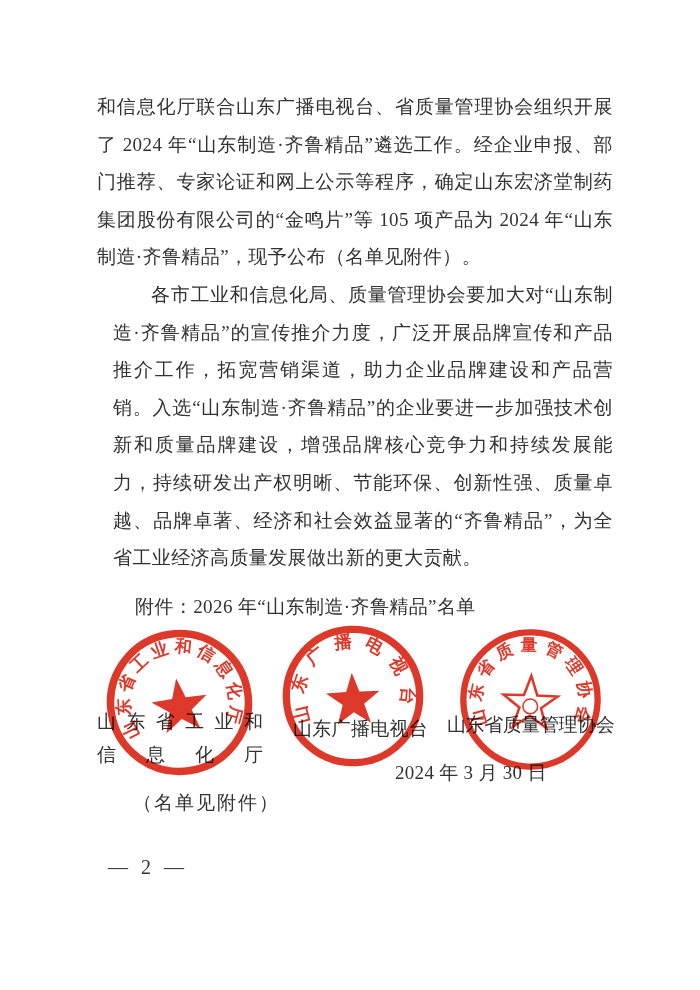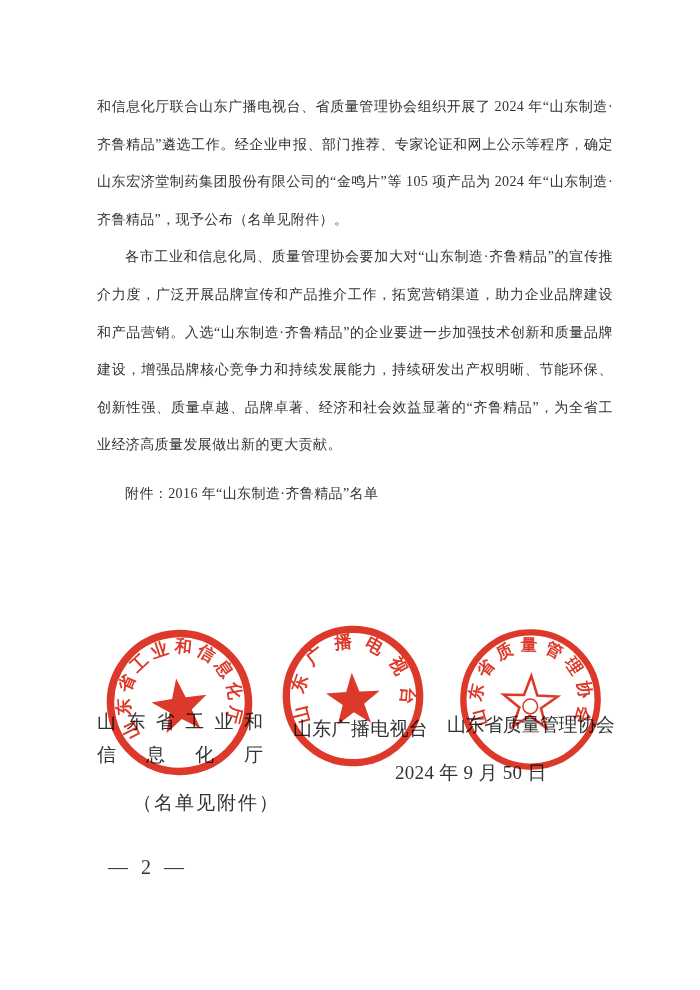--- a/index.html
+++ b/index.html
@@ -5,25 +5,25 @@
   html,body{margin:0;padding:0;}
   body{
     width:700px;height:990px;position:relative;overflow:hidden;
     background:var(--paper,#fff);
     color:var(--ink,#323232);
     font-family:"Liberation Serif","DejaVu Serif",serif;
   }
   
   .doc-body{
     position:absolute;left:97px;top:88px;width:516px;
-    font-size:14px;line-height:37.6px;
+    font-size:19px;line-height:37.6px;
     text-align:justify;
   }
   .doc-body p{margin:0;letter-spacing:.4px;}
-  .doc-body p.indent{text-indent:2em;}
+  .doc-body p.indent{text-indent:2em;margin-left:16px;}
   .attachment-line{
     position:relative;margin-top:11px;text-indent:2em;letter-spacing:.4px;
   }
   
   .sig{position:absolute;font-size:19px;white-space:nowrap;letter-spacing:.3px;}
   .org1{left:97px;top:705px;width:166px;}
   .org1 .ln{
     text-align:justify;text-align-last:justify;
     line-height:33px;white-space:normal;letter-spacing:0;
   }
@@ -49,31 +49,31 @@
   .seal-1 text{font-size:17px;letter-spacing:4.5px;}
   .seal-2 text{font-size:18px;letter-spacing:11px;}
   .seal-3 text{font-size:17px;letter-spacing:6.5px;}
 </style>
 </head>
 <body>
 
 <div class="doc-body">
   <p>和信息化厅联合山东广播电视台、省质量管理协会组织开展了 2024 年“山东制造·齐鲁精品”遴选工作。经企业申报、部门推荐、专家论证和网上公示等程序，确定山东宏济堂制药集团股份有限公司的“金鸣片”等 105 项产品为 2024 年“山东制造·齐鲁精品”，现予公布（名单见附件）。</p>
   <p class="indent">各市工业和信息化局、质量管理协会要加大对“山东制造·齐鲁精品”的宣传推介力度，广泛开展品牌宣传和产品推介工作，拓宽营销渠道，助力企业品牌建设和产品营销。入选“山东制造·齐鲁精品”的企业要进一步加强技术创新和质量品牌建设，增强品牌核心竞争力和持续发展能力，持续研发出产权明晰、节能环保、创新性强、质量卓越、品牌卓著、经济和社会效益显著的“齐鲁精品”，为全省工业经济高质量发展做出新的更大贡献。</p>
-  <div class="attachment-line">附件：2016 年“山东制造·齐鲁精品”名单</div>
+  <div class="attachment-line">附件：2026 年“山东制造·齐鲁精品”名单</div>
 </div>
 
 <div class="sig org1">
   <div class="ln">山东省工业和</div>
   <div class="ln">信息化厅</div>
 </div>
 <div class="sig org2">山东广播电视台</div>
 <div class="sig org3">山东省质量管理协会</div>
 
-<div class="sig date-line">2024 年 9 月 50 日</div>
+<div class="sig date-line">2024 年 3 月 30 日</div>
 <div class="sig public-note">（名单见附件）</div>
 <div class="sig page-number">— 2 —</div>
 
 <svg class="seal seal-1" width="151" height="151" viewBox="0 0 150 150">
   <circle class="ring" cx="75" cy="75" r="68.5" stroke-width="7.5"></circle>
   <polygon class="star" points="75,51 81.82,70.62 102.58,71.04 86.03,83.58 92.05,103.46 75,91.6 57.95,103.46 63.97,83.58 47.42,71.04 68.18,70.62"></polygon>
   <path id="arc1" d="M 34.04 103.68 A 50 50 0 1 1 115.96 103.68" fill="none"></path>
   <text>
     <textPath href="#arc1" startOffset="3">山东省工业和信息化厅</textPath>
   </text>

